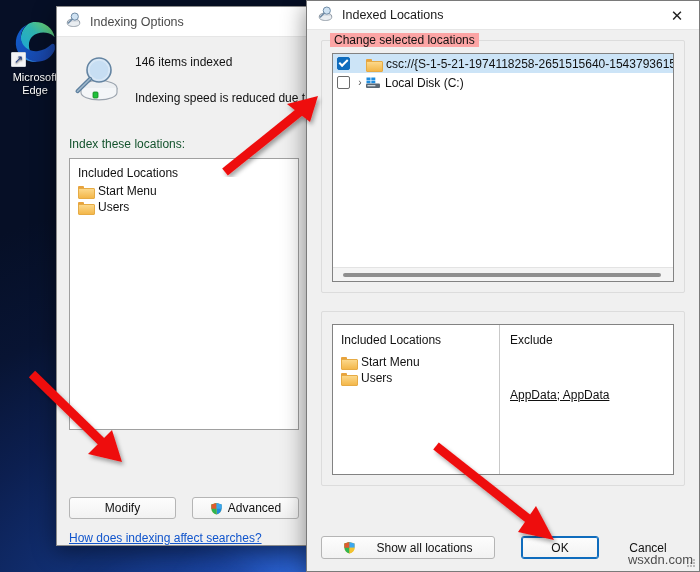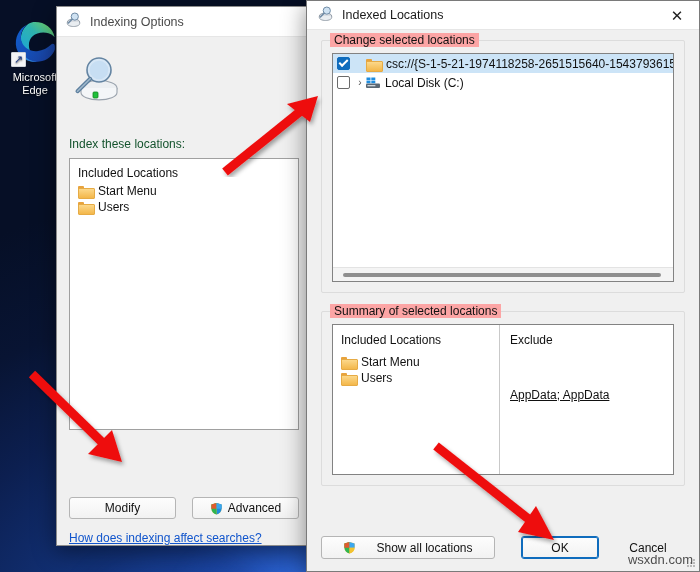--- a/index.html
+++ b/index.html
@@ -262,20 +262,24 @@
         <svg width="54" height="52" viewBox="0 0 54 52">
           <ellipse cx="30" cy="37" rx="18" ry="7.5" fill="#eceff2" stroke="#9aa3ad" stroke-width="1.1"></ellipse>
           <path d="M12 37v4.5c0 4.1 8.1 7.4 18 7.4s18-3.3 18-7.4V37" fill="#f4f6f8" stroke="#9aa3ad" stroke-width="1.1"></path>
           <rect x="24" y="41" width="5" height="6" rx="1" fill="#1fbf3a" stroke="#12881f" stroke-width=".8"></rect>
           <circle cx="30" cy="19" r="12" fill="#d6e7f7" stroke="#5d7f9e" stroke-width="1.6" opacity=".95"></circle>
           <circle cx="30" cy="19" r="9.3" fill="#bcd9f2" opacity=".6"></circle>
           <path d="M21.2 27.8 8.5 40.2" stroke="#5d7f9e" stroke-width="4" stroke-linecap="round"></path>
           <path d="M21.2 27.8 8.5 40.2" stroke="#9fb8cc" stroke-width="1.6" stroke-linecap="round"></path>
         </svg>
       </span>
+      <div class="status-text">
+        <div class="line">146 items indexed</div>
+        <div class="line second">Indexing speed is reduced due t</div>
+      </div>
     </div>
 
     <div class="section-label">Index these locations:</div>
 
     <div class="listbox">
       <div class="col-head">Included Locations</div>
       <div class="list-item">
         <span class="folder"></span>
         <span>Start Menu</span>
       </div>
@@ -349,21 +353,20 @@
           <span>Local Disk (C:)</span>
         </div>
 
         <div id="tree-hscroll">
           <div class="thumb"></div>
         </div>
       </div>
     </div>
 
     <div class="group" id="group-summary">
-      <div class="legend">Summary of selected locations</div>
 
       <div id="summary-box">
         <div id="summary-left">
           <div class="sum-head">Included Locations</div>
           <div class="sum-item">
             <span class="folder"></span>
             <span>Start Menu</span>
           </div>
           <div class="sum-item">
             <span class="folder"></span>

